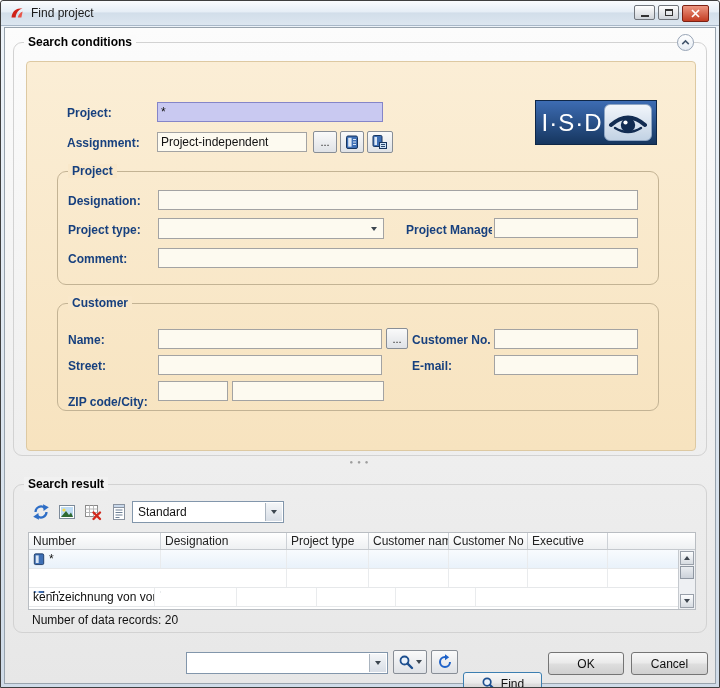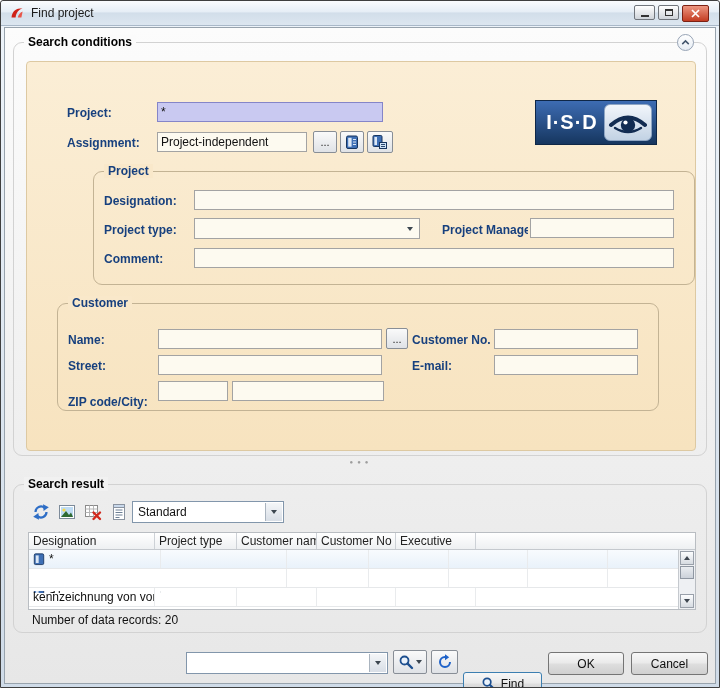--- a/index.html
+++ b/index.html
@@ -34,21 +34,21 @@
   .fld{position:absolute;height:20px;box-sizing:border-box;border:1px solid #a3a3a3;background:#fdfaf0;
        padding:0 3px;font-size:12px;color:#111;outline:none;}
   .fld.hl{background:#c9c9f1;border-color:#8585c8;}
   .combo-flat{display:flex;align-items:center;justify-content:flex-end;padding-right:6px;}
   .dd-arrow{width:0;height:0;border-left:3.5px solid transparent;border-right:3.5px solid transparent;border-top:4.5px solid #3c4650;}
   .sbtn{position:absolute;box-sizing:border-box;border:1px solid #888e96;border-radius:2px;padding:0;
         background:linear-gradient(#fafafa,#dfe2e6);display:flex;align-items:center;justify-content:center;font-size:11px;color:#222;}
   
   .logo{position:absolute;left:508px;top:38px;width:122px;height:45px;box-sizing:border-box;
         background:linear-gradient(180deg,#3d6cb3,#16365f);border:1px solid #0f2747;display:flex;align-items:center;padding:0 4px;}
-  .logo-text{color:#fff;font-weight:bold;font-size:20px;flex:1;text-align:center;letter-spacing:1px;}
+  .logo-text{color:#fff;font-weight:normal;font-size:24px;flex:1;text-align:center;letter-spacing:1px;}
   .logo-eye{width:48px;height:37px;background:linear-gradient(#f2f6fb,#c2d2e4);border-radius:6px;border:1px solid #8fa6c4;
             display:flex;align-items:center;justify-content:center;box-sizing:border-box;}
   
   .splitter{position:absolute;left:330px;top:431px;width:52px;text-align:center;font-size:6px;letter-spacing:4px;color:#9d9d9d;}
   
   .tbtn{position:absolute;width:22px;height:22px;border:none;background:transparent;padding:0;display:flex;align-items:center;justify-content:center;}
   .combo{position:absolute;box-sizing:border-box;background:#fff;border:1px solid #8296ab;display:flex;align-items:center;padding:0 2px 0 5px;color:#111;}
   .combo-btn{position:absolute;right:1px;top:1px;bottom:1px;width:16px;background:linear-gradient(#f4f6f8,#d8dee6);
              border-left:1px solid #aab4bf;display:flex;align-items:center;justify-content:center;}
   .table{position:absolute;left:14px;top:47px;width:668px;height:78px;box-sizing:border-box;border:1px solid #b9bdc2;background:#fff;overflow:hidden;}
@@ -140,21 +140,21 @@
         </button>
         <button class="sbtn" style="left:340px;top:69px;width:26px;height:22px;">
           <svg width="16" height="16" viewBox="0 0 16 16">
             <rect x="1" y="1.5" width="9" height="11" rx="1.2" fill="#3e6fb5" stroke="#17355f"></rect>
             <rect x="2.4" y="3" width="2.6" height="8" fill="#dbe7f5"></rect>
             <rect x="7.5" y="8.5" width="7" height="6" fill="#cfe3f7" stroke="#17355f"></rect>
             <path d="M9,10.5 h4 M9,12.5 h4" stroke="#17355f" stroke-width="0.9"></path>
           </svg>
         </button>
 
-        <div class="groupbox inner" style="left:30px;top:109px;width:602px;height:114px;margin-left:36px;">
+        <div class="groupbox inner" style="left:30px;top:109px;width:602px;height:114px;">
           <span class="gb-label navy">Project</span>
           <span class="lbl" style="left:10px;top:22px;">Designation:</span>
           <input class="fld" style="left: 100px; top: 18px; width: 480px;">
           <span class="lbl" style="left:10px;top:51px;">Project type:</span>
           <div class="fld combo-flat" style="left:100px;top:46px;width:226px;height:21px;">
             <span class="dd-arrow"></span>
           </div>
           <span class="lbl clip" style="left:348px;top:51px;">Project Manager:</span>
           <input class="fld" style="left: 436px; top: 46px; width: 144px;">
           <span class="lbl" style="left:10px;top:80px;">Comment:</span>
@@ -217,20 +217,21 @@
       </button>
       <div class="combo" style="left:118px;top:16px;width:152px;height:22px;">
         <span>Standard</span>
         <span class="combo-btn">
             <span class="dd-arrow"></span>
           </span>
       </div>
 
       <div class="table">
         <div class="thead">
+          <div class="th" style="width:132px;">Number</div>
           <div class="th" style="width:126px;">Designation</div>
           <div class="th" style="width:82px;">Project type</div>
           <div class="th" style="width:80px;">Customer name</div>
           <div class="th" style="width:79px;">Customer No</div>
           <div class="th" style="width:80px;">Executive</div>
           <div class="th filler" style="flex:1;"></div>
         </div>
 
         <div class="trow selected">
           <div class="td" style="width:132px;">

